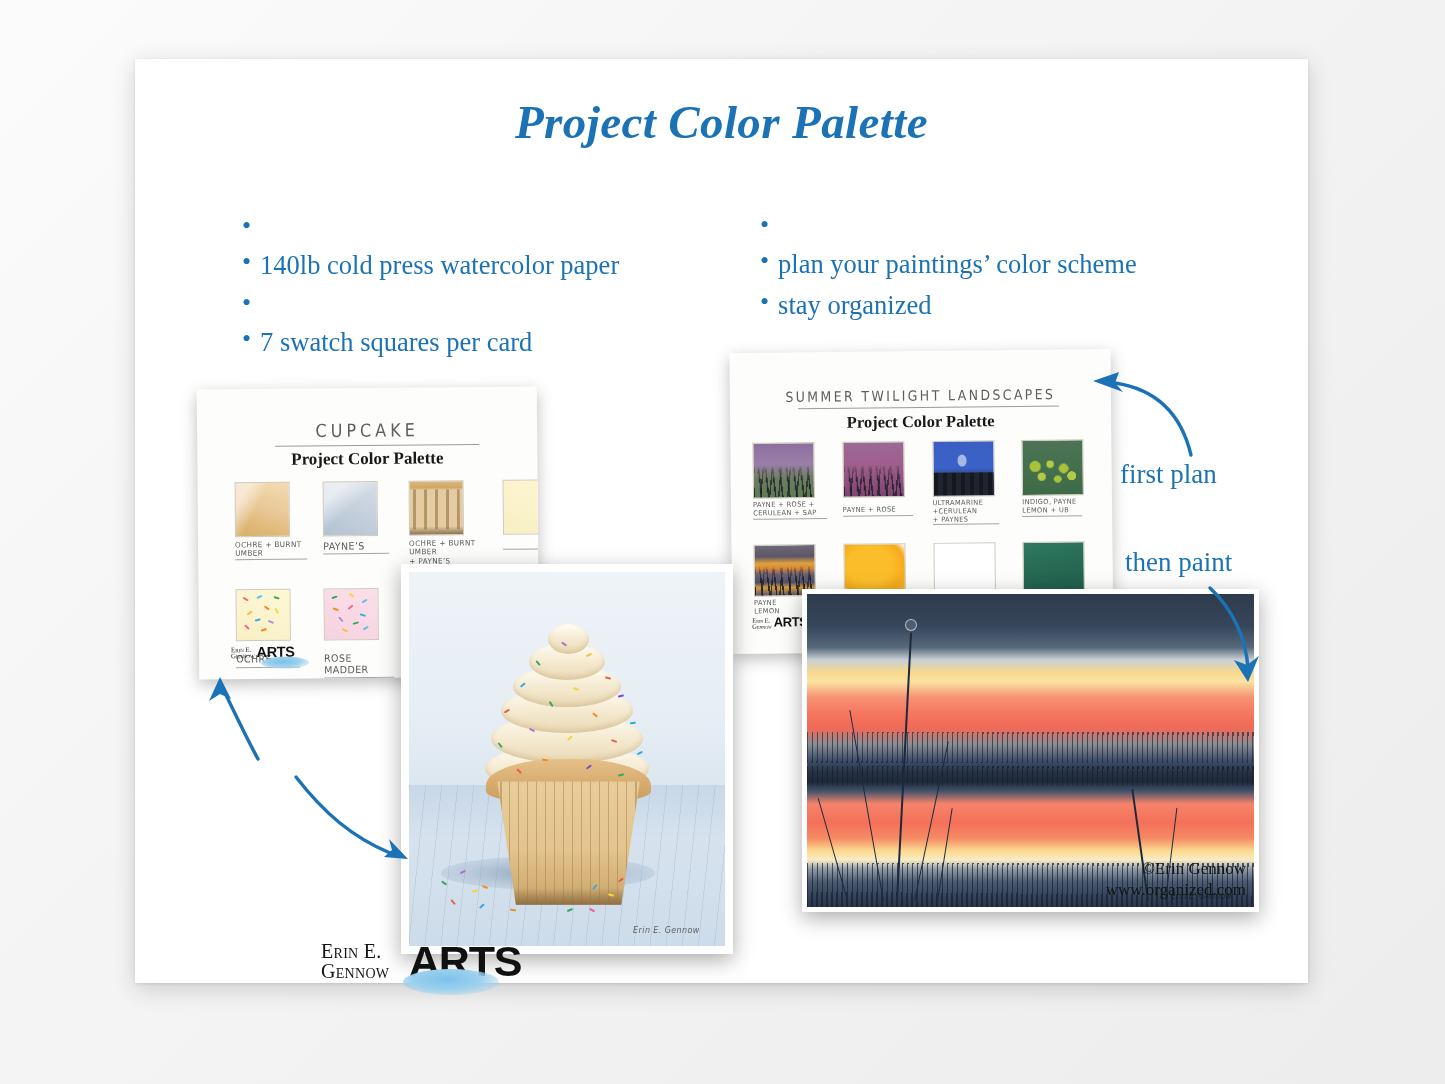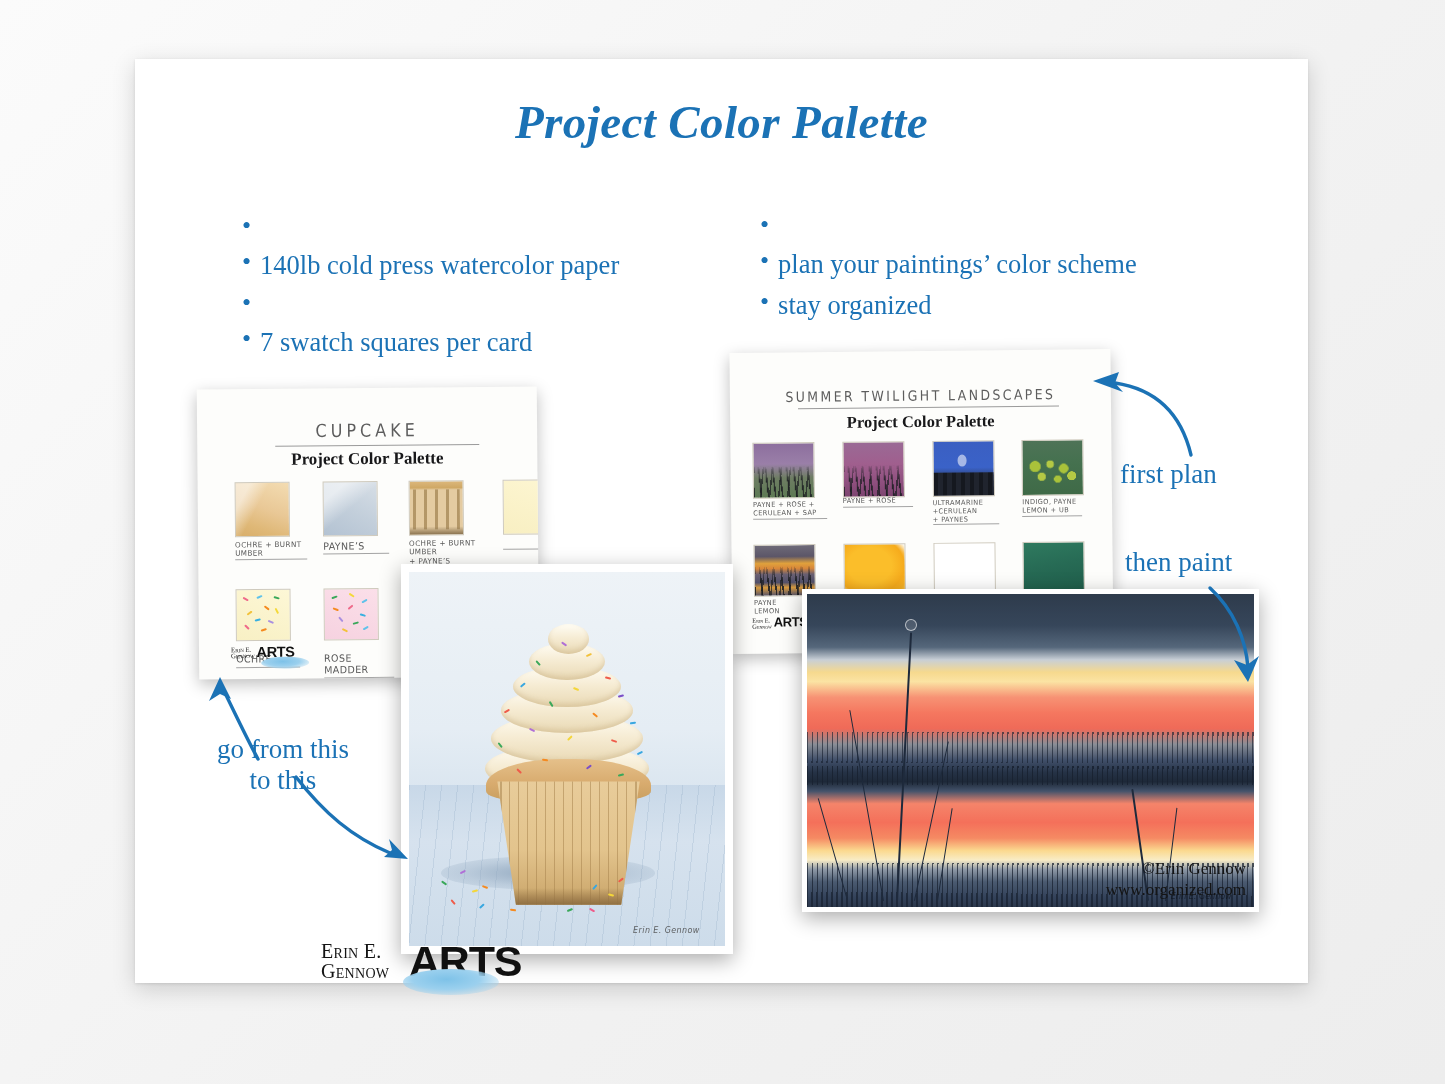--- a/index.html
+++ b/index.html
@@ -259,21 +259,21 @@
 
       <div class="swgrid" style="left:22px;top:90px;width:345px;grid-template-columns:repeat(4,1fr);gap:4px 14px;">
         <div class="swcell">
             <div class="swbox f-l1" style="width:62px;height:56px;"></div>
           <div class="swlabel" style="font-size:6.6px;margin-top:3px;">PAYNE + ROSE +
 CERULEAN + SAP</div>
           <div class="swunder" style="width:74px;margin-top:1px;"></div>
           </div>
         <div class="swcell">
             <div class="swbox f-l2" style="width:62px;height:56px;"></div>
-          <div class="swlabel" style="font-size:6.6px;">PAYNE + ROSE</div>
+          <div class="swlabel" style="font-size:6.6px;margin-top:9px;">PAYNE + ROSE</div>
           <div class="swunder" style="width:70px;margin-top:1px;"></div>
           </div>
         <div class="swcell">
             <div class="swbox f-l3" style="width:62px;height:56px;"></div>
           <div class="swlabel" style="font-size:6.6px;margin-top:3px;">ULTRAMARINE
 +CERULEAN
 + PAYNES</div>
           <div class="swunder" style="width:66px;margin-top:1px;"></div>
           </div>
         <div class="swcell">
@@ -447,22 +447,20 @@
         <div class="ls-reed" style="left:24%;bottom:2%;width:1.4px;height:52%;transform:rotate(12deg);"></div>
         <div class="ls-reed" style="left:9%;bottom:2%;width:1.3px;height:34%;transform:rotate(-16deg);"></div>
         <div class="ls-reed" style="left:29%;bottom:2%;width:1.3px;height:30%;transform:rotate(9deg);"></div>
         <div class="ls-reed" style="left:76%;bottom:2%;width:1.5px;height:36%;transform:rotate(-8deg);"></div>
         <div class="ls-reed" style="left:80%;bottom:2%;width:1.4px;height:30%;transform:rotate(7deg);"></div>
 
         <div class="ls-sig">Erin E. Gennow</div>
       </div>
     </div>
 
-    <div class="callout" style="left:48px;top:675px;width:200px;white-space:pre-line;">go from this
-to this</div>
     <svg class="arrow" style="left:55px;top:612px;width:110px;height:90px;" viewBox="0 0 110 90">
       <path d="M68 88 C56 66, 44 40, 32 16" stroke="#1b72b5" stroke-width="3.4" fill="none" stroke-linecap="round"></path>
       <path d="M30 6 L41 28 L30 23 L19 30 Z" fill="#1b72b5"></path>
     </svg>
     <svg class="arrow" style="left:155px;top:712px;width:130px;height:110px;" viewBox="0 0 130 110">
       <path d="M6 6 C34 42, 62 66, 100 82" stroke="#1b72b5" stroke-width="3.4" fill="none" stroke-linecap="round"></path>
       <path d="M118 88 L94 86 L102 79 L99 68 Z" fill="#1b72b5"></path>
     </svg>
 
     <div class="callout" style="left:985px;top:400px;width:180px;text-align:left;">first plan</div>

